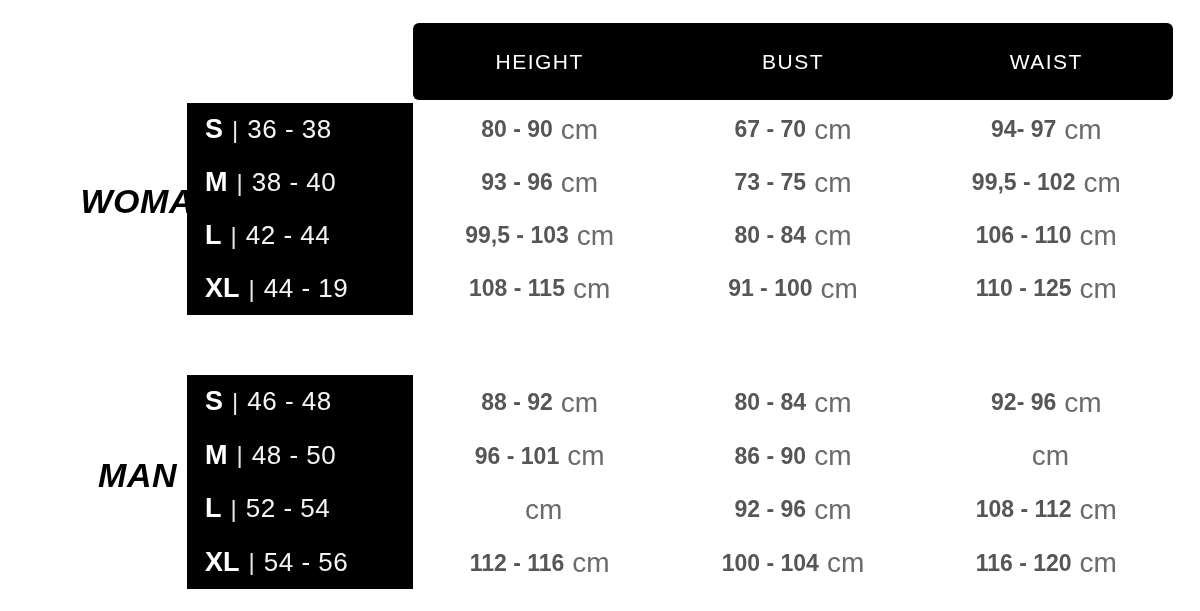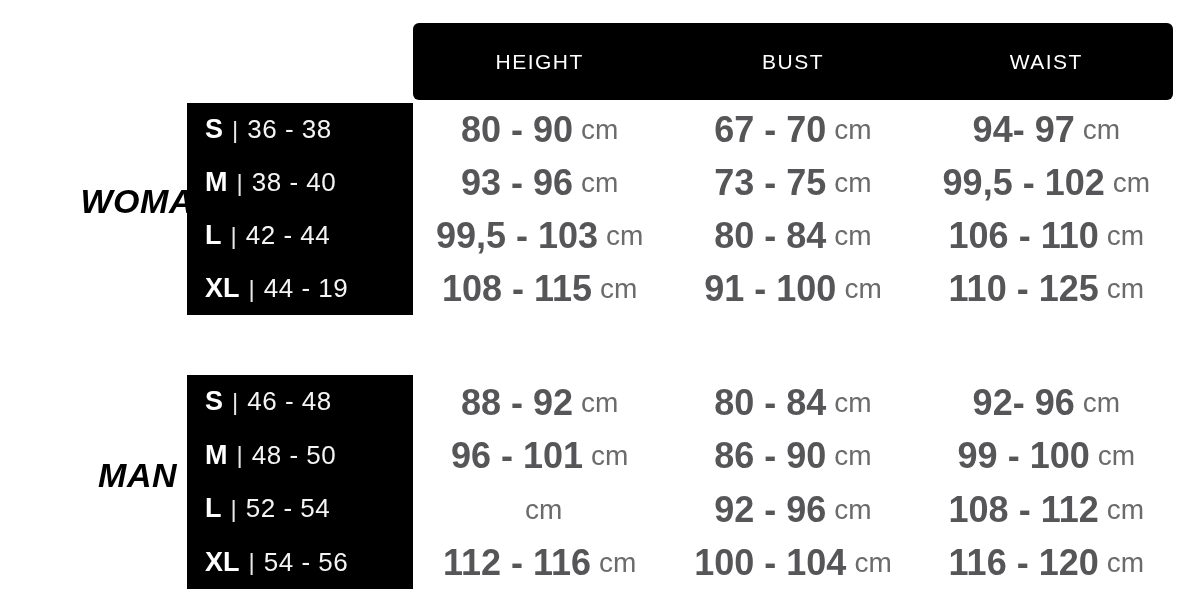--- a/index.html
+++ b/index.html
@@ -102,21 +102,21 @@
   .data-grid.woman { top: 103px; height: 212px; }
   .data-grid.man   { top: 376px; height: 214px; }
   .value-cell {
     display: flex;
     align-items: center;
     justify-content: center;
     white-space: nowrap;
   }
   .value-strong {
     color: #565659;
-    font-size: 36px;
+    font-size: 23px;
     font-weight: 700;
   }
   .value-unit {
     color: #6b6b6d;
     font-size: 28px;
     font-weight: 400;
     margin-left: 8px;
   }
 </style>
 </head>
@@ -250,21 +250,20 @@
 
     <div class="value-cell">
       <span class="value-strong">96 - 101</span>
       <span class="value-unit">cm</span>
     </div>
     <div class="value-cell">
       <span class="value-strong">86 - 90</span>
       <span class="value-unit">cm</span>
     </div>
     <div class="value-cell">
-      <span class="value-strong">99 - 100</span>
       <span class="value-unit">cm</span>
     </div>
 
     <div class="value-cell">
       <span class="value-unit">cm</span>
     </div>
     <div class="value-cell">
       <span class="value-strong">92 - 96</span>
       <span class="value-unit">cm</span>
     </div>

